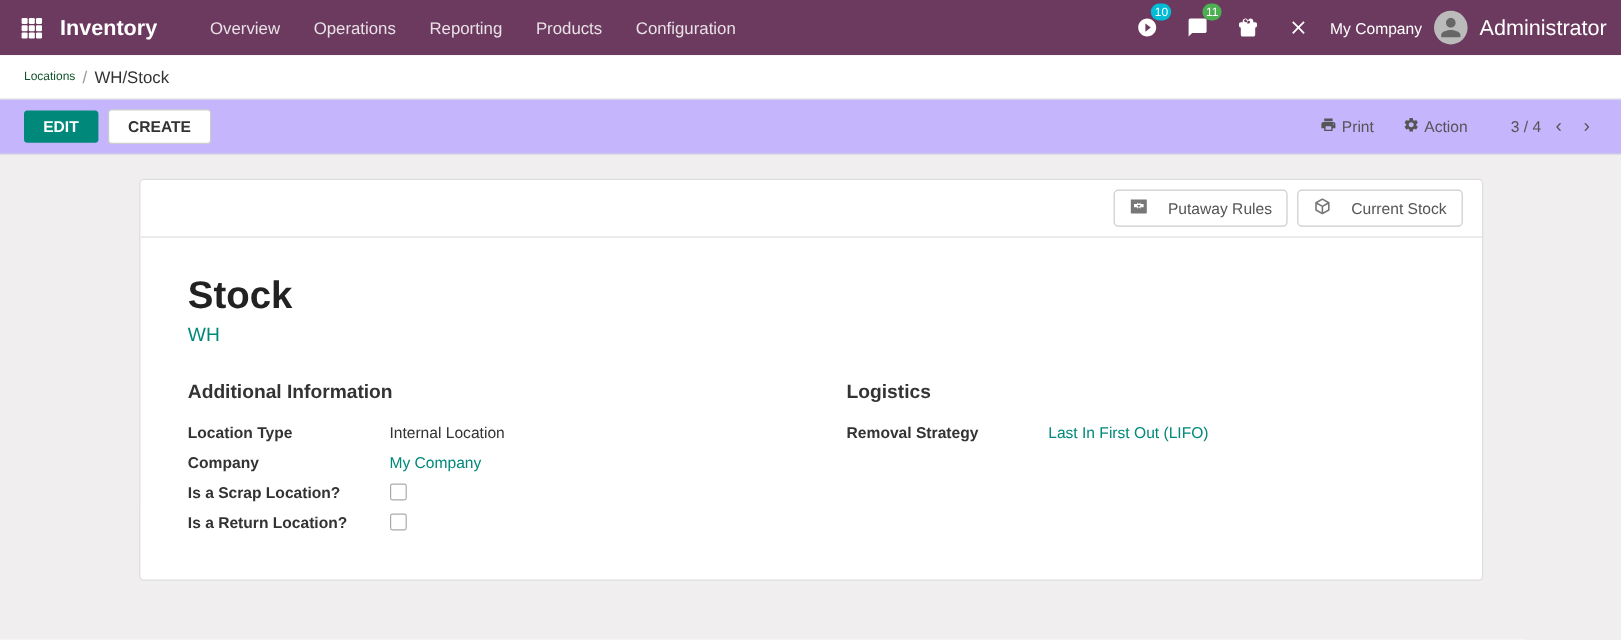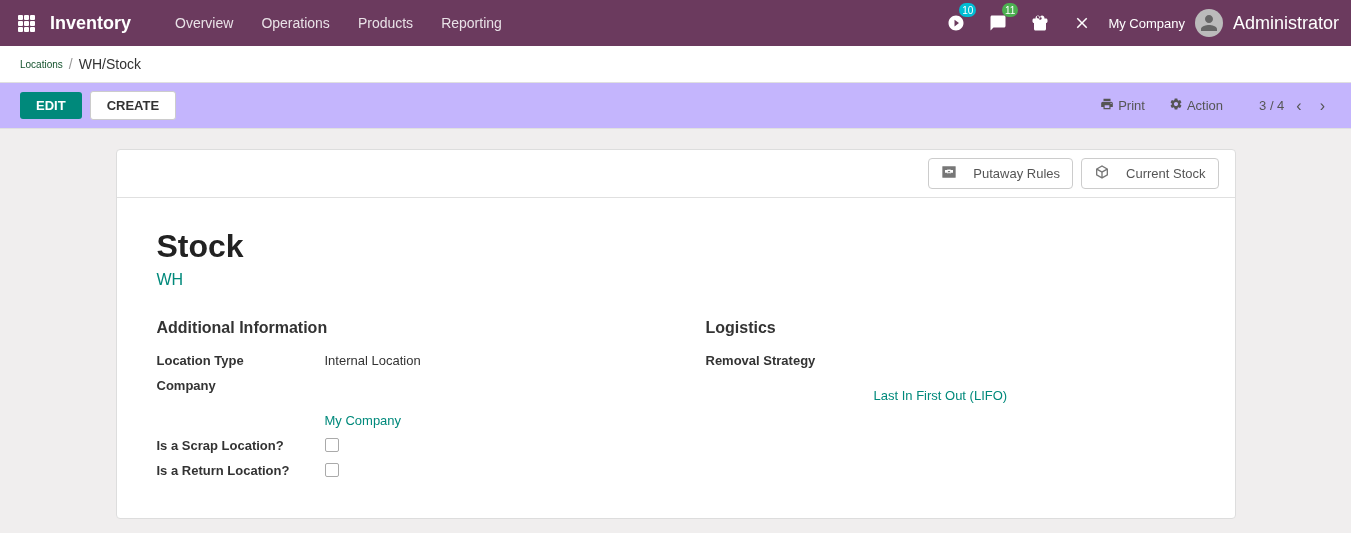--- a/index.html
+++ b/index.html
@@ -121,21 +121,21 @@
     .section-title {
       font-size: 16px; font-weight: 700; color: #333; margin-bottom: 16px;
     }
     .field-row {
       display: flex; align-items: flex-start; margin-bottom: 10px; gap: 8px;
     }
     .field-label {
       font-size: 13px; font-weight: 600; color: #333; min-width: 160px;
     }
     .field-value { font-size: 13px; color: #333; }
-    .field-value-link { font-size: 13px; color: #00897b; cursor: pointer; margin-top: 35px; }
+    .field-value-link { font-size: 13px; color: #00897b; cursor: pointer; }
     .checkbox-field {
       width: 14px; height: 14px; border: 1px solid #aaa; border-radius: 2px;
       background: white; display: inline-block;
     }
   </style>
 </head>
 <body>
 
 <nav class="navbar">
   <div class="navbar-grid-icon">
@@ -148,22 +148,23 @@
       <rect x="14" y="8" width="5" height="5" rx="1"></rect>
       <rect x="2" y="14" width="5" height="5" rx="1"></rect>
       <rect x="8" y="14" width="5" height="5" rx="1"></rect>
       <rect x="14" y="14" width="5" height="5" rx="1"></rect>
     </svg>
   </div>
   <span class="navbar-title">Inventory</span>
   <div class="navbar-menu">
     <div class="navbar-menu-item">Overview</div>
     <div class="navbar-menu-item">Operations</div>
+    <div class="navbar-menu-item">Reporting</div>
     <div class="navbar-menu-item">Products</div>
-    <div class="navbar-menu-item">Reporting</div>
+    <div class="navbar-menu-item">Configuration</div>
   </div>
   <div class="navbar-right">
     <div class="navbar-icon-btn">
       <svg width="18" height="18" viewBox="0 0 24 24" fill="white">
           <path d="M12 2C6.48 2 2 6.48 2 12s4.48 10 10 10 10-4.48 10-10S17.52 2 12 2zm-2 14.5v-9l6 4.5-6 4.5z"></path>
         </svg>
       <span class="badge">10</span>
     </div>
     <div class="navbar-icon-btn">
       <svg width="18" height="18" viewBox="0 0 24 24" fill="white">

